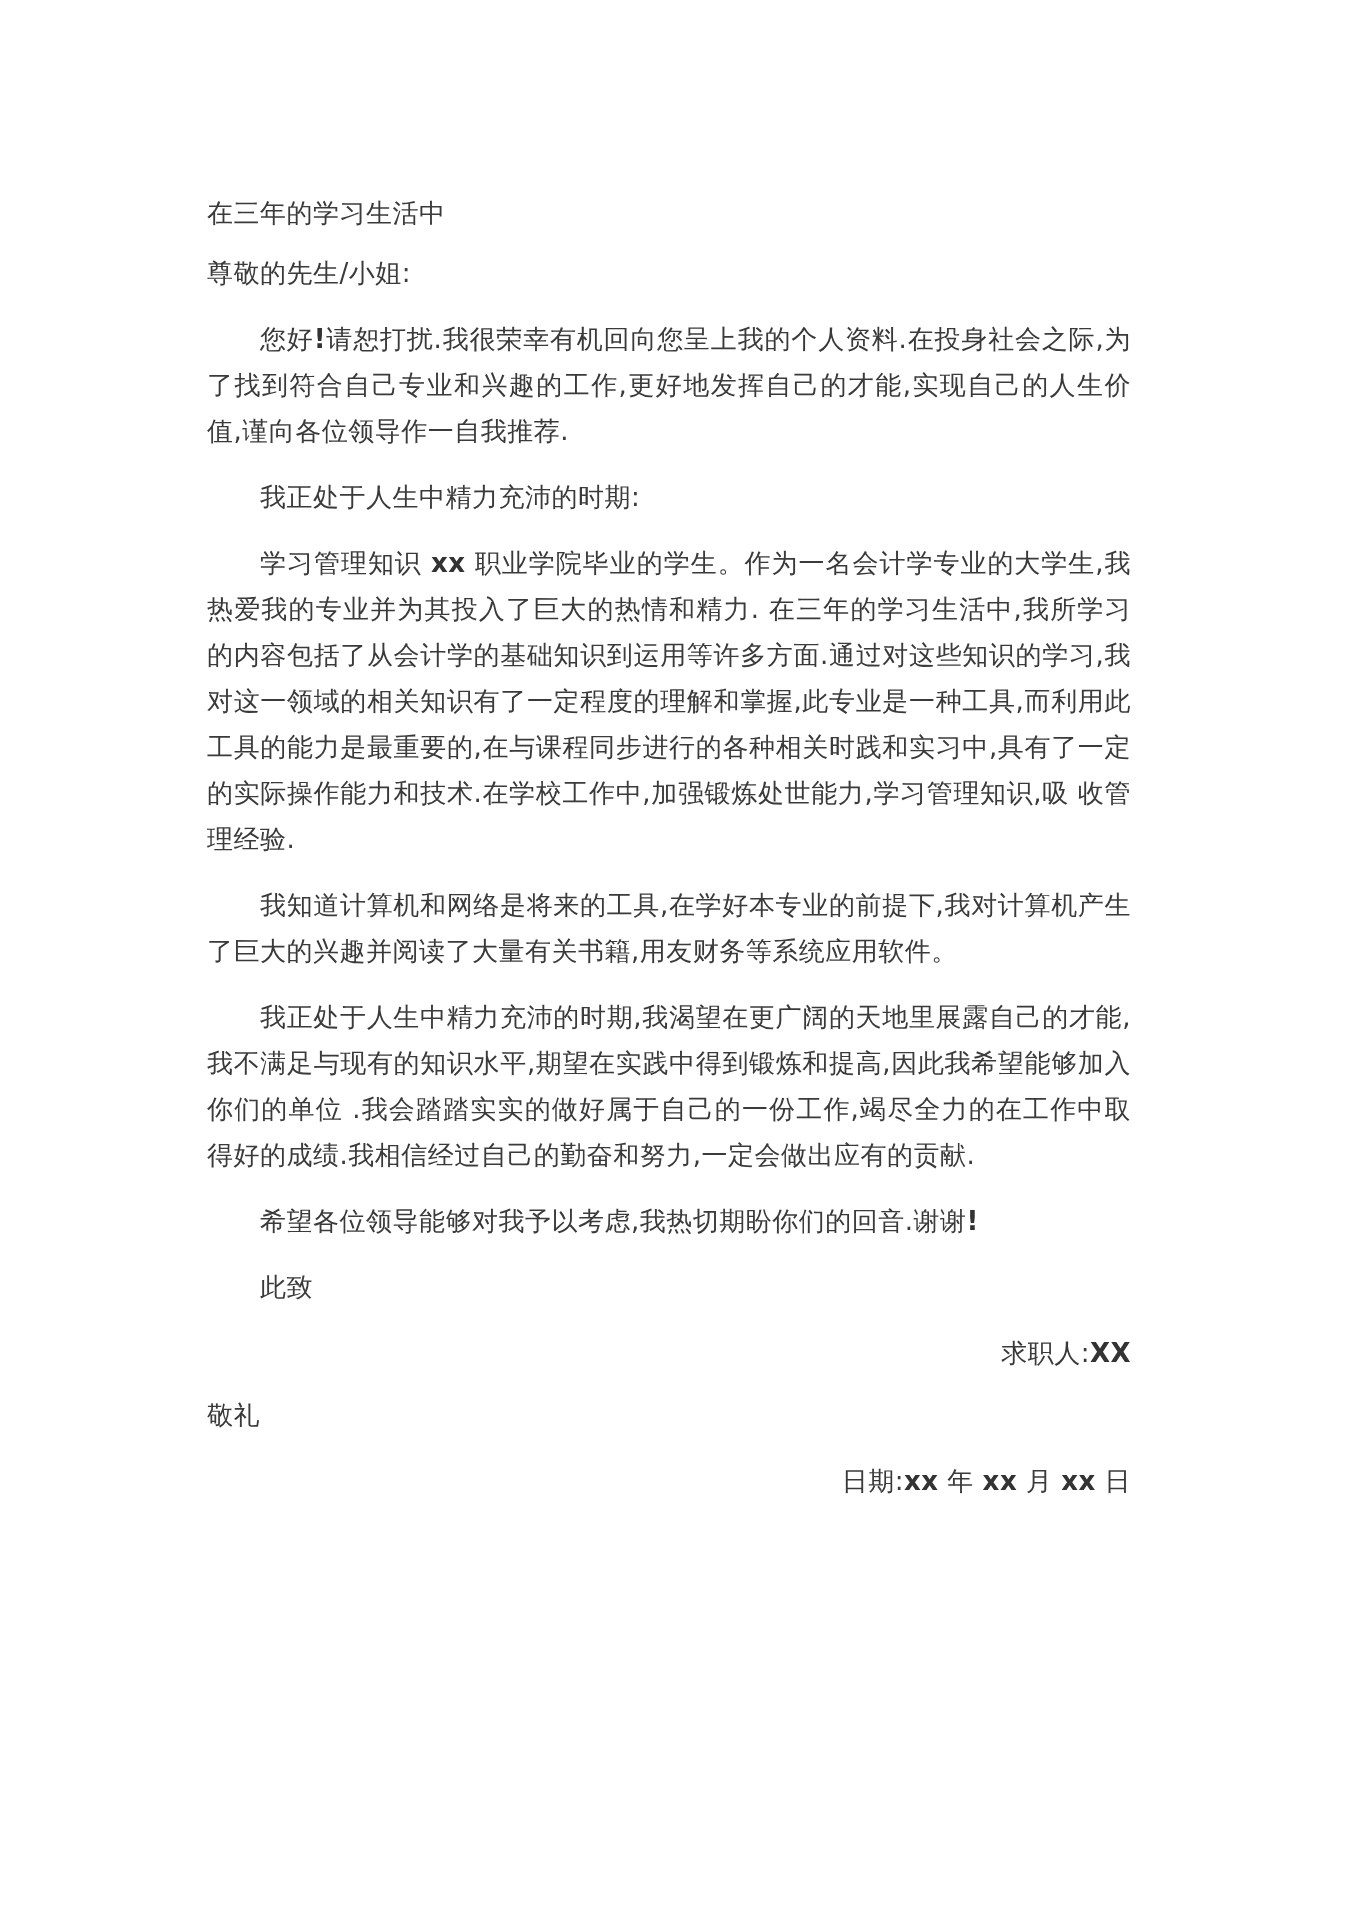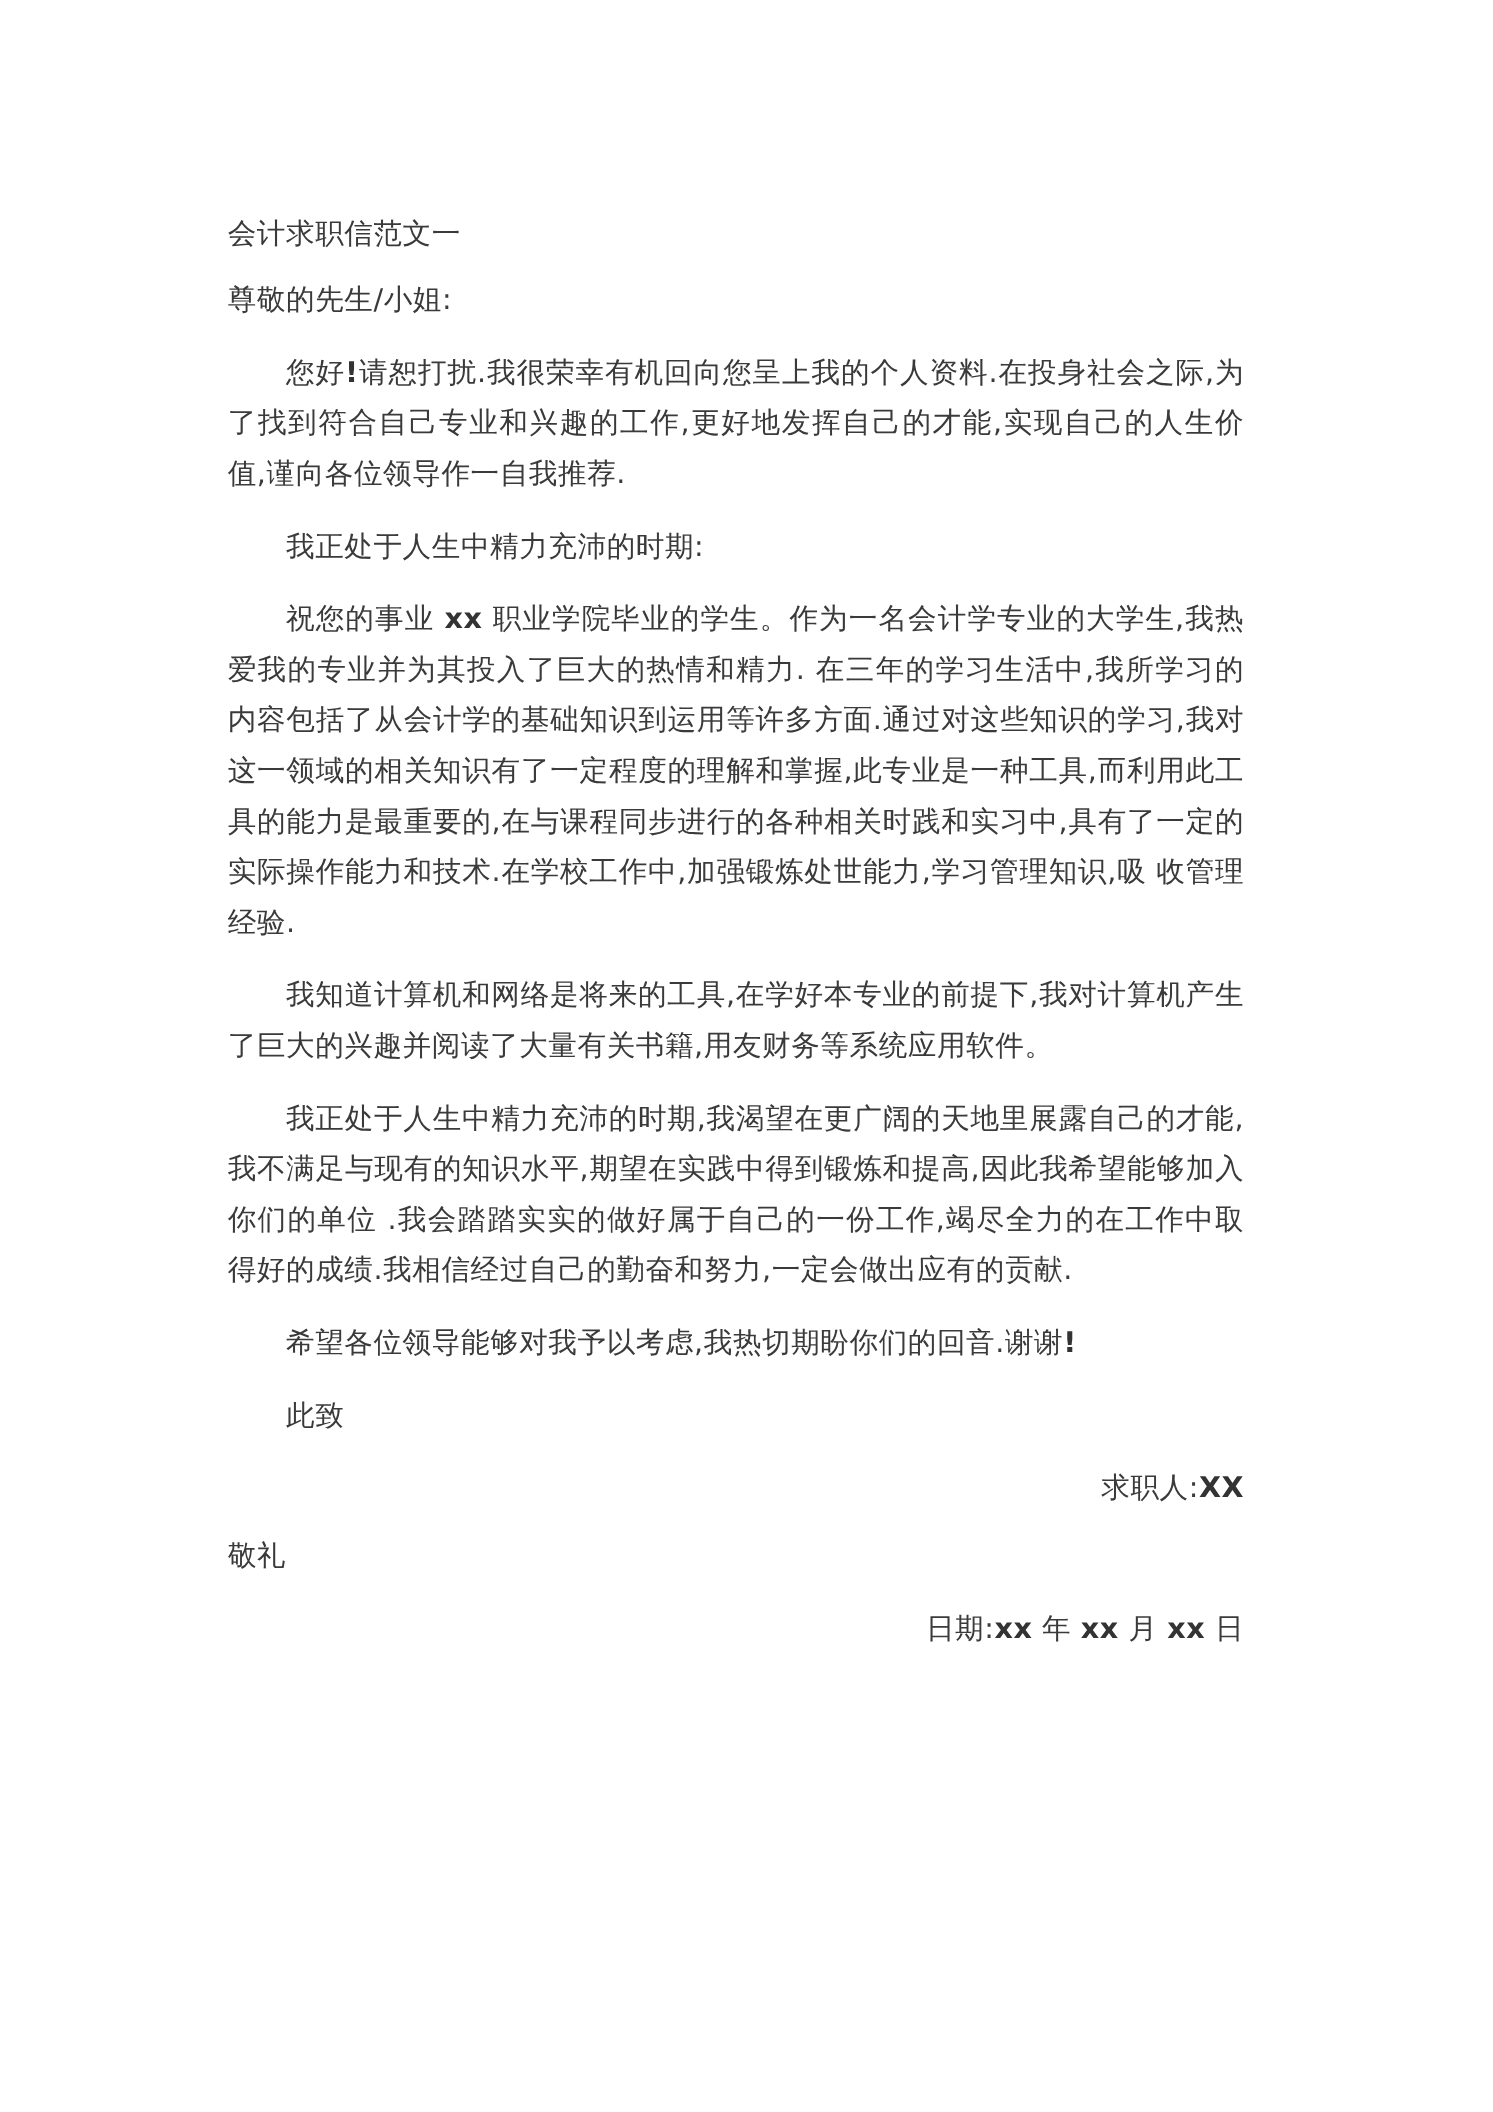--- a/index.html
+++ b/index.html
@@ -39,27 +39,27 @@
   .sig {
     text-align: right;
     margin-bottom: 16px;
   }
   .b { font-weight: bold; color: #333; }
 </style>
 </head>
 <body>
 
 <div class="page">
-  <p class="line-block title">会计求职信范文一</p>
+  <p class="line-block title">在三年的学习生活中</p>
   <p class="line-block salutation">尊敬的先生/小姐:</p>
 
   <div id="body-paras">
       <p class="line-block para"><span>您好</span><span class="b">!</span><span>请恕打扰.我很荣幸有机回向您呈上我的个人资料.在投身社会之际,为了找到符合自己专业和兴趣的工作,更好地发挥自己的才能,实现自己的人生价值,谨向各位领导作一自我推荐.</span></p>
       <p class="line-block para"><span>我正处于人生中精力充沛的时期:</span></p>
-      <p class="line-block para"><span>祝您的事业 </span><span class="b">xx</span><span> 职业学院毕业的学生。作为一名会计学专业的大学生,我热爱我的专业并为其投入了巨大的热情和精力. 在三年的学习生活中,我所学习的内容包括了从会计学的基础知识到运用等许多方面.通过对这些知识的学习,我对这一领域的相关知识有了一定程度的理解和掌握,此专业是一种工具,而利用此工具的能力是最重要的,在与课程同步进行的各种相关时践和实习中,具有了一定的实际操作能力和技术.在学校工作中,加强锻炼处世能力,学习管理知识,吸 收管理经验.</span></p>
+      <p class="line-block para"><span>学习管理知识 </span><span class="b">xx</span><span> 职业学院毕业的学生。作为一名会计学专业的大学生,我热爱我的专业并为其投入了巨大的热情和精力. 在三年的学习生活中,我所学习的内容包括了从会计学的基础知识到运用等许多方面.通过对这些知识的学习,我对这一领域的相关知识有了一定程度的理解和掌握,此专业是一种工具,而利用此工具的能力是最重要的,在与课程同步进行的各种相关时践和实习中,具有了一定的实际操作能力和技术.在学校工作中,加强锻炼处世能力,学习管理知识,吸 收管理经验.</span></p>
       <p class="line-block para"><span>我知道计算机和网络是将来的工具,在学好本专业的前提下,我对计算机产生了巨大的兴趣并阅读了大量有关书籍,用友财务等系统应用软件。</span></p>
       <p class="line-block para"><span>我正处于人生中精力充沛的时期,我渴望在更广阔的天地里展露自己的才能,我不满足与现有的知识水平,期望在实践中得到锻炼和提高,因此我希望能够加入你们的单位 .我会踏踏实实的做好属于自己的一份工作,竭尽全力的在工作中取得好的成绩.我相信经过自己的勤奋和努力,一定会做出应有的贡献.</span></p>
       <p class="line-block para"><span>希望各位领导能够对我予以考虑,我热切期盼你们的回音.谢谢</span><span class="b">!</span></p>
     </div>
 
   <p class="line-block closing-1">此致</p>
   <p class="line-block sig">
     <span>求职人:</span><span class="b">XX</span>
   </p>
 

